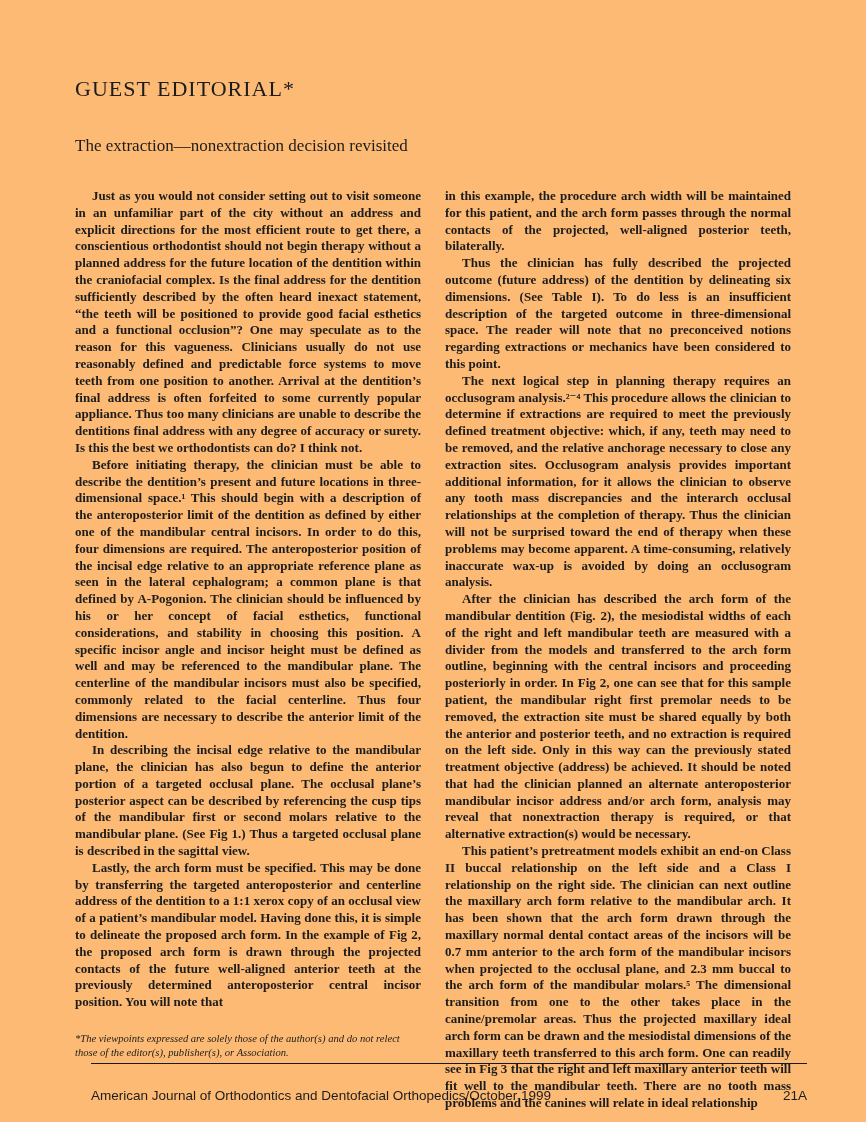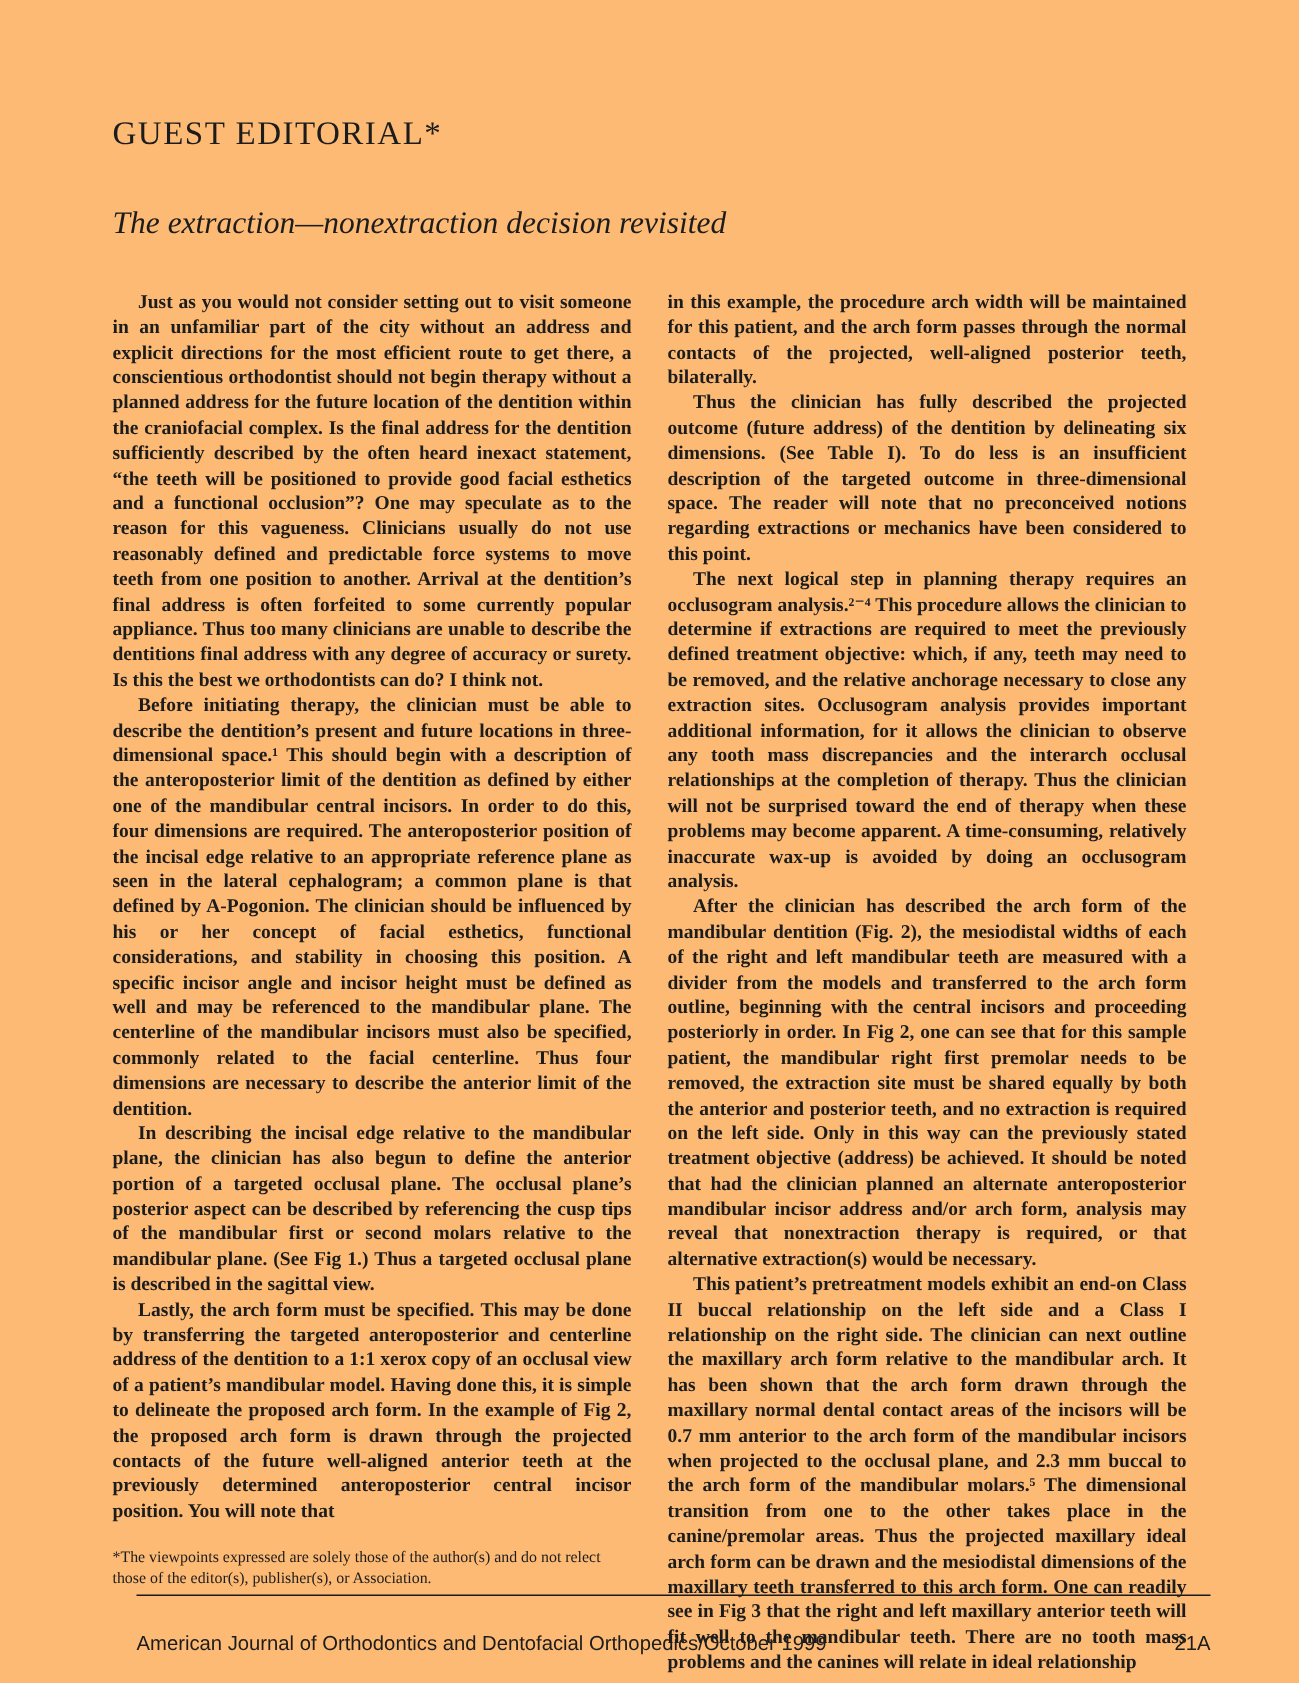--- a/index.html
+++ b/index.html
@@ -23,22 +23,21 @@
     top: 76px;
     width: 716px;
   }
   .section-heading {
     font-size: 22px;
     font-weight: normal;
     letter-spacing: 1px;
     margin: 0 0 34px 0;
   }
   .article-title {
-    font-size: 21px;
-    font-style: italic;
+    font-size: 17px;
     font-weight: normal;
     margin: 0 0 32px 0;
   }
   .columns {
     display: flex;
     gap: 24px;
   }
   .col {
     width: 346px;
     font-size: 13px;
@@ -54,20 +53,21 @@
     text-indent: 0;
   }
   .footnote {
     position: absolute;
     left: 75px;
     top: 1032px;
     width: 346px;
     font-size: 10.6px;
     line-height: 13.5px;
     text-align: left;
+    font-style: italic;
   }
   .footer {
     position: absolute;
     left: 91px;
     top: 1063px;
     width: 716px;
     border-top: 1px solid #1a1a1a;
     padding-top: 24px;
     display: flex;
     justify-content: space-between;

